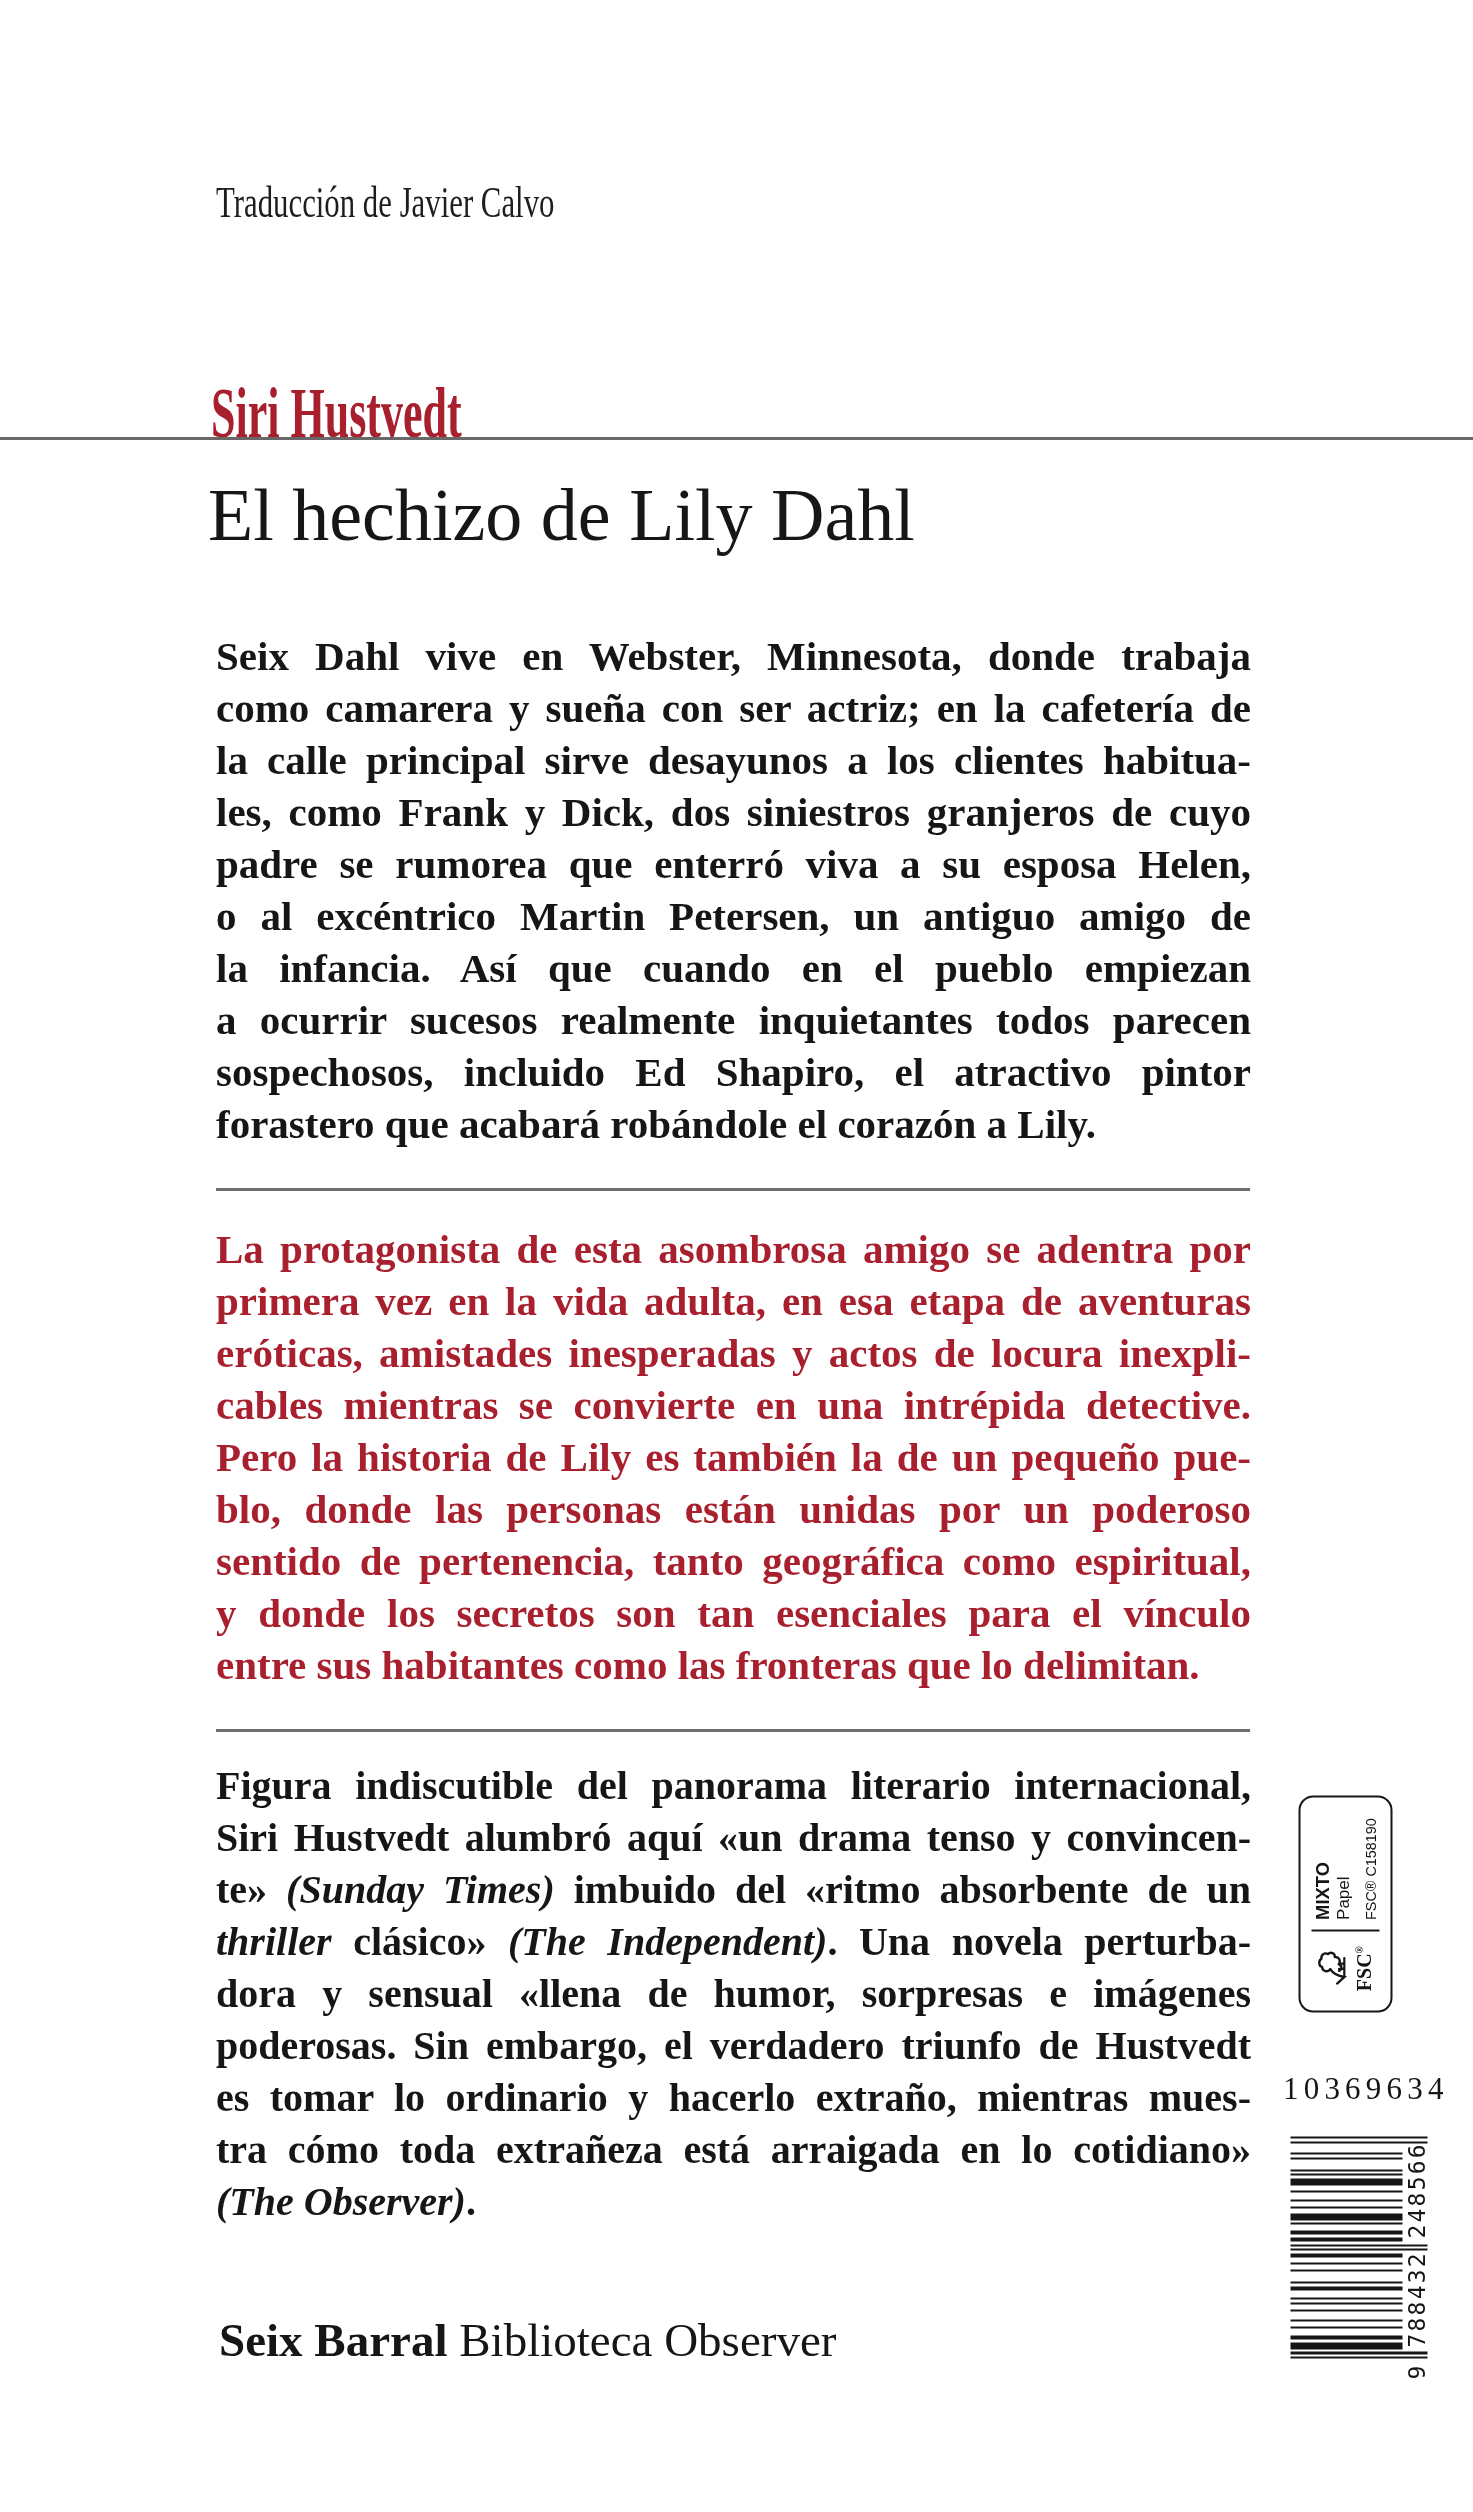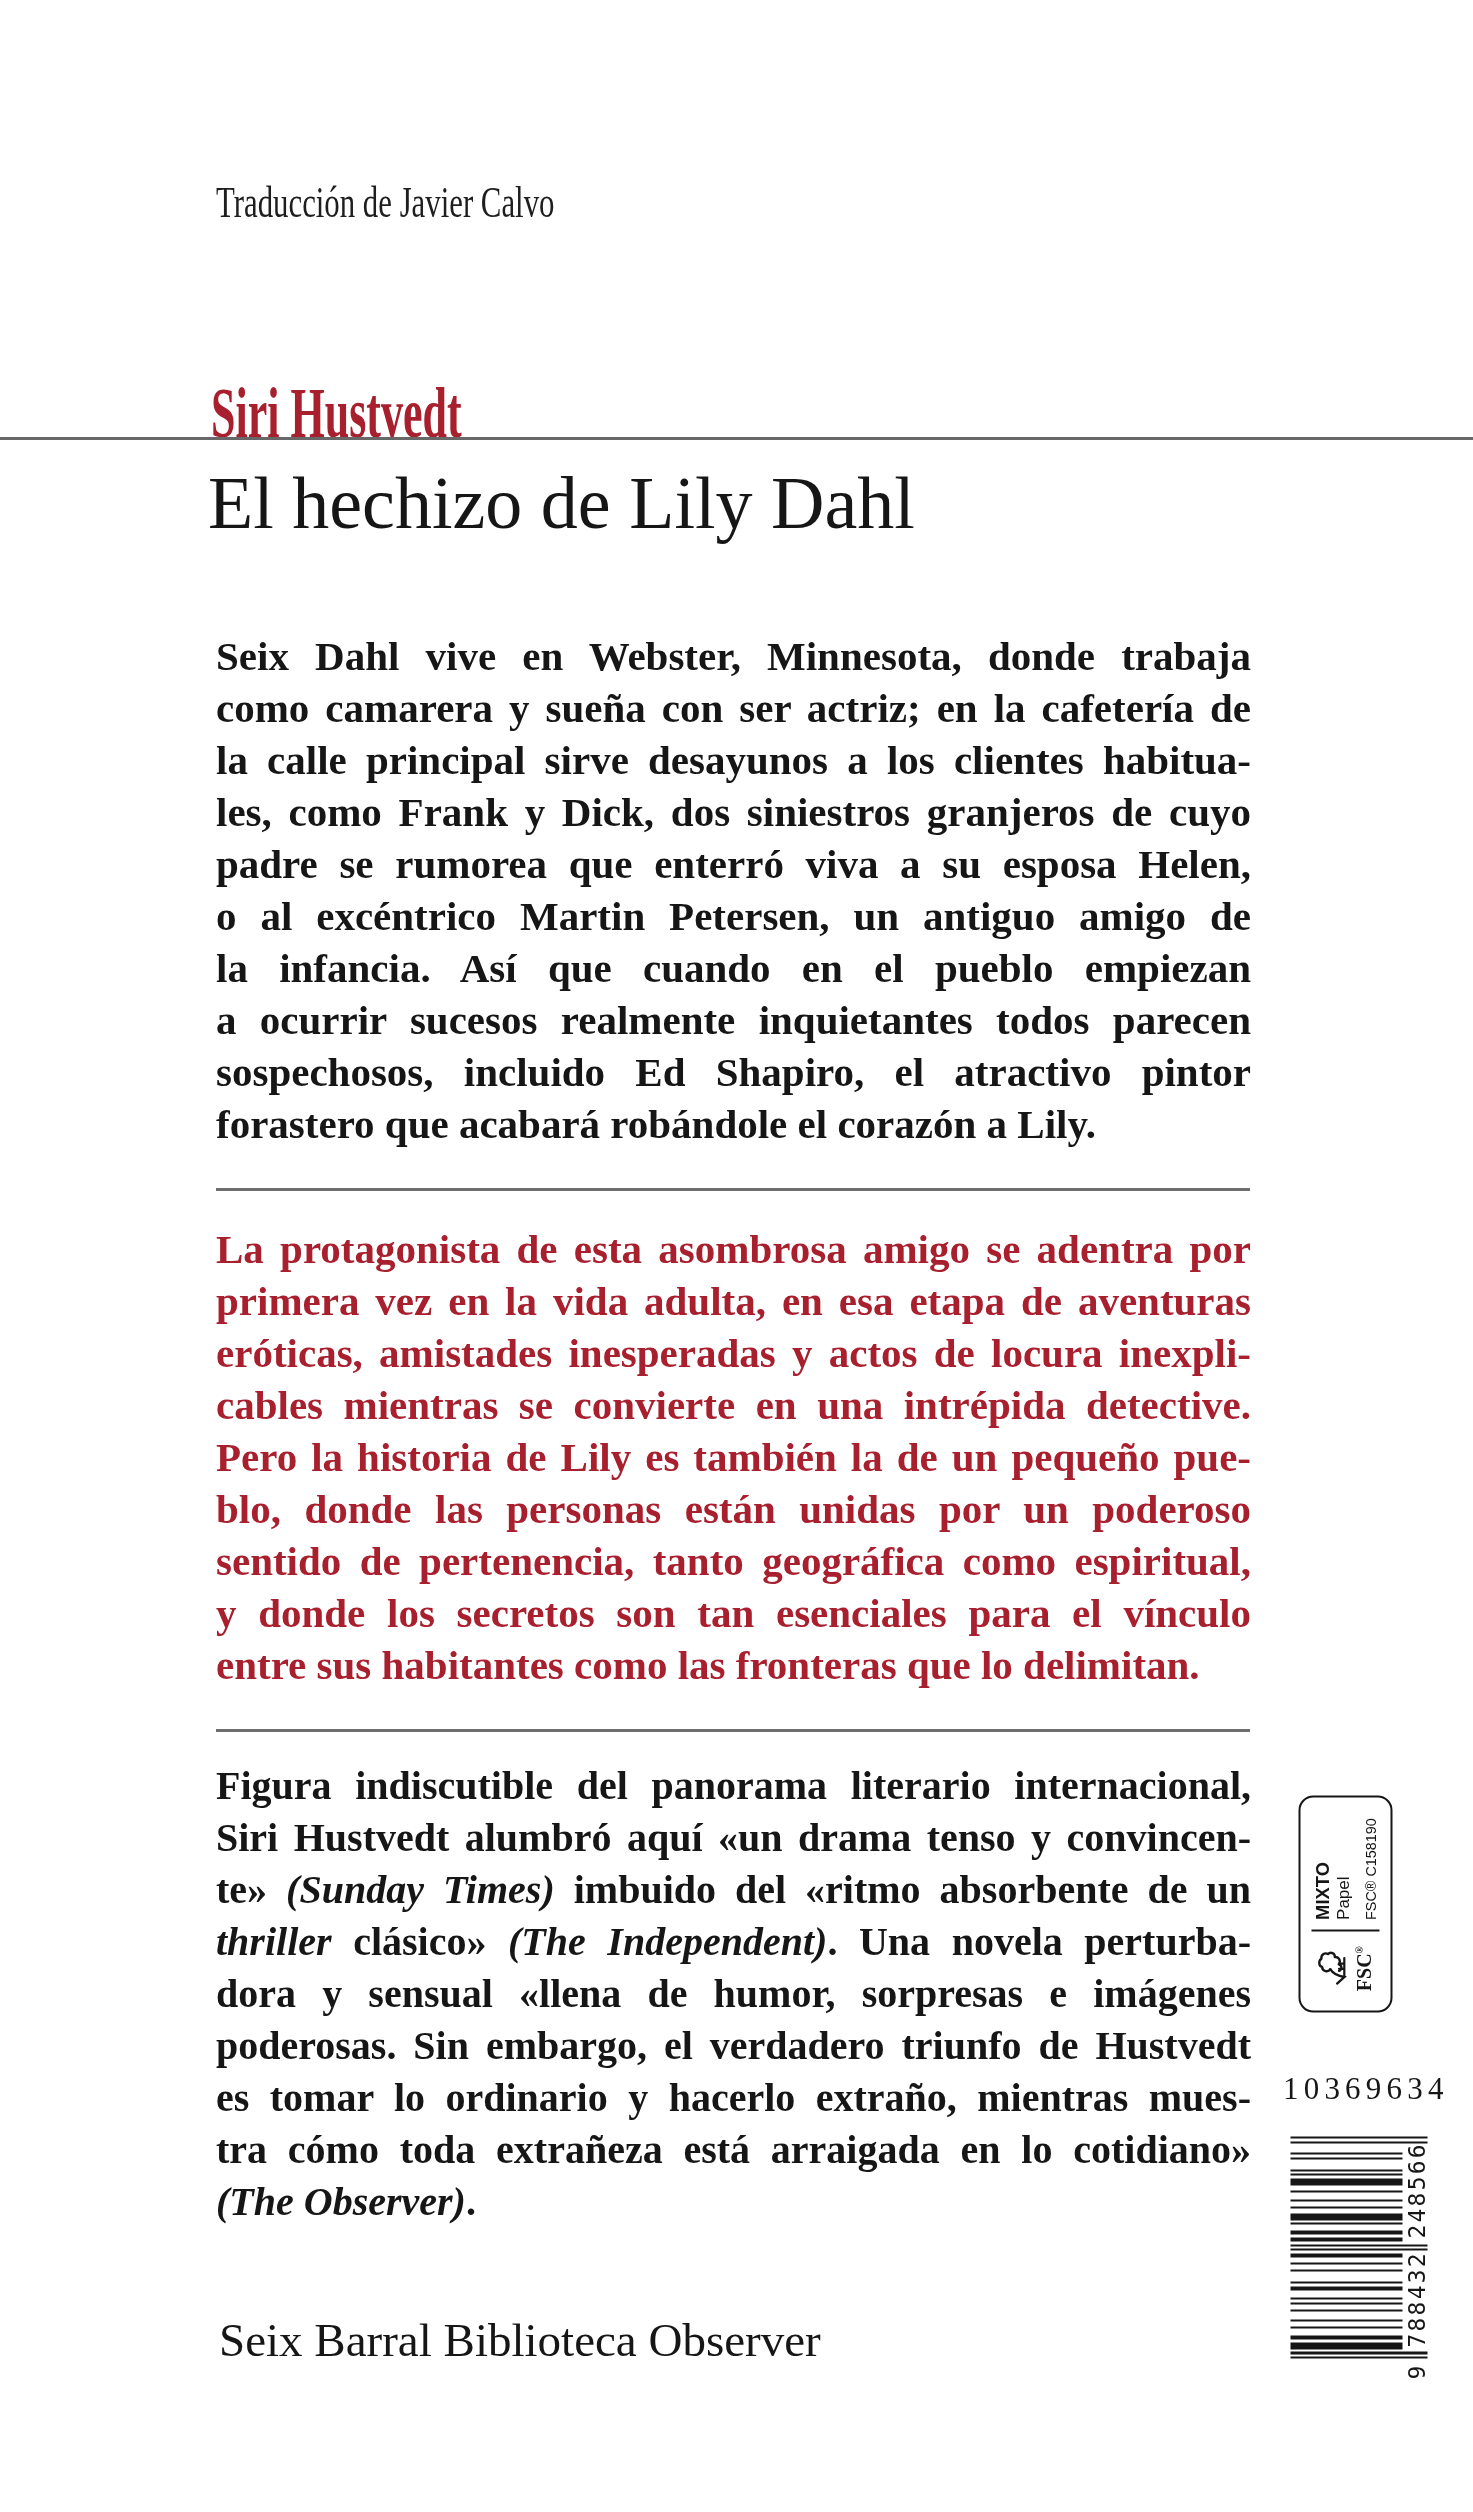--- a/index.html
+++ b/index.html
@@ -11,32 +11,32 @@
           transform:scaleX(.70);transform-origin:0 0;white-space:nowrap;}
 
   .author{position:absolute;left:211px;top:373px;font-size:71px;font-weight:bold;color:var(--red);
           transform:scaleX(.62);transform-origin:0 0;white-space:nowrap;}
 
   .rule{position:absolute;height:2.9px;background:var(--rule);}
   .rule-top{left:0;top:437px;width:1473px;background:#686868;}
   .rule-a{left:216px;top:1188px;width:1034px;}
   .rule-b{left:216px;top:1729px;width:1034px;}
 
-  .title{position:absolute;left:208px;top:461px;font-size:74px;color:var(--ink);white-space:nowrap;}
+  .title{position:absolute;left:208px;top:473px;font-size:74px;color:var(--ink);white-space:nowrap;}
 
   .para{position:absolute;left:216px;width:1035px;font-weight:bold;}
   .synopsis{top:630px;font-size:41px;line-height:52px;font-weight:bold;}
   .blurb{top:1223px;font-size:41px;line-height:52px;font-weight:bold;color:var(--red);}
   .review{top:1760px;font-size:40px;line-height:52px;}
   .line{text-align:justify;text-align-last:justify;}
   .para .line:last-child{text-align-last:left;}
   .it{font-style:italic;}
 
   .publisher{position:absolute;left:219px;top:2313px;font-size:47px;white-space:nowrap;}
-  .pub-bold{font-weight:normal;margin-right:11.8px;text-align:center;}
+  .pub-bold{font-weight:bold;margin-right:11.8px;text-align:center;}
 
   
   .fsc-wrap{position:absolute;left:1237px;top:1857px;width:217px;height:94px;
             transform:rotate(-90deg);box-sizing:border-box;border:2.6px solid var(--ink);
             border-radius:14.7px;background:#fff;display:flex;align-items:center;
             padding:5.9px 8.8px 5.9px 10.3px;font-family:"Liberation Sans",sans-serif;}
   .fsc-left{width:63px;display:flex;flex-direction:column;align-items:center;}
   .fsc-tree{width:38px;height:34px;}
   .fsc-brand{font-family:"Liberation Serif",serif;font-weight:bold;font-size:20px;line-height:1;margin-top:1.5px;}
   .fsc-brand sup{font-size:9.6px;}

